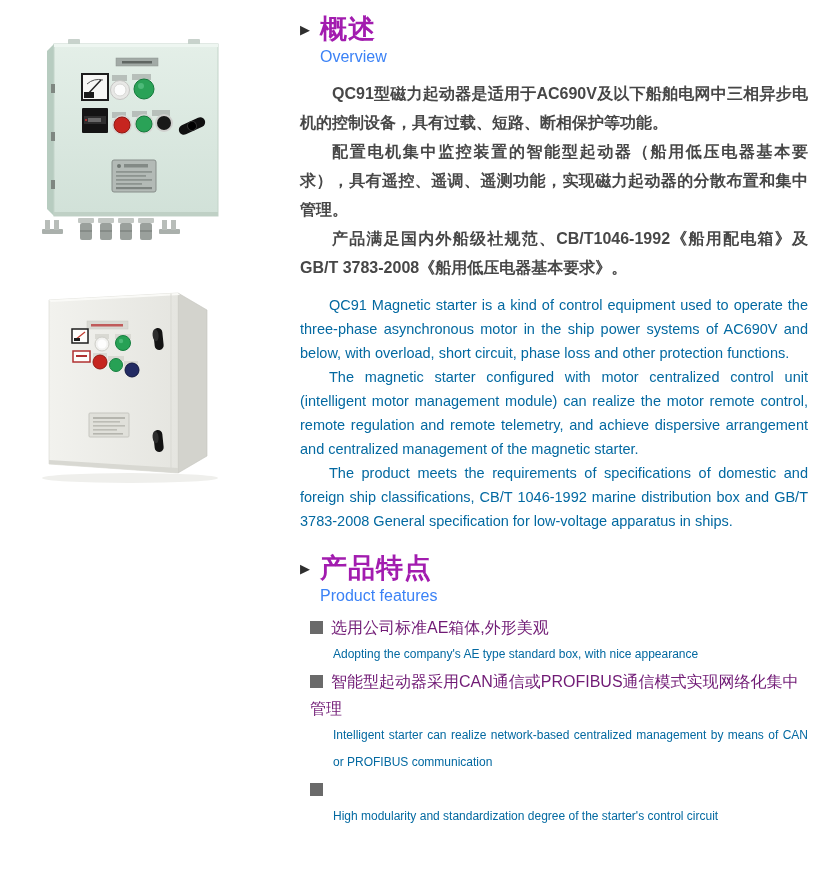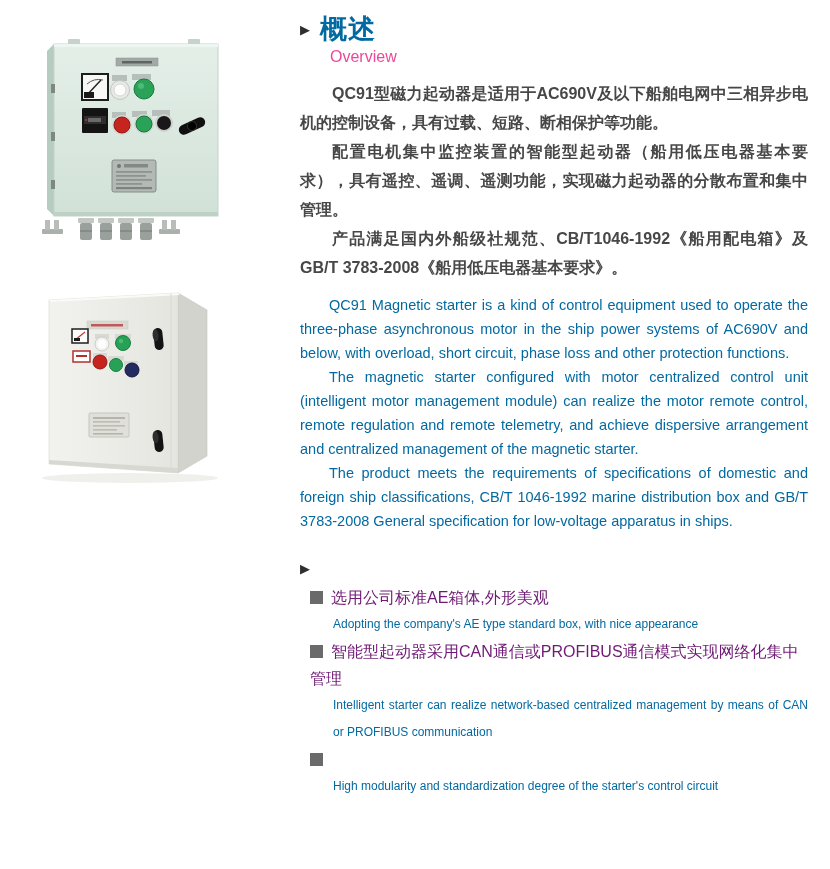--- a/index.html
+++ b/index.html
@@ -8,22 +8,22 @@
     font-family:"Liberation Sans",sans-serif;color:#4a4a4a;overflow:hidden;
   }
   
   .photo{position:absolute;}
   #photo1{left:40px;top:38px;}
   #photo2{left:35px;top:272px;}
   
   .right-col{position:absolute;left:300px;top:14px;width:508px;}
   .sec-header{display:flex;align-items:flex-start;}
   .tri{font-size:13px;color:#2f2f2f;margin:9px 10px 0 0;line-height:1;}
-  .sec-title-zh{font-size:27px;font-weight:600;color:#0369a1;line-height:1.15;letter-spacing:1px;}
-  .sec-title-en{font-size:16px;color:#ec4899;margin-top:3px;margin-left:10px;}
+  .sec-title-zh{font-size:27px;font-weight:600;color:#a21caf;line-height:1.15;letter-spacing:1px;}
+  .sec-title-en{font-size:16px;color:#3b82f6;margin-top:3px;}
   .zh-body{margin-top:13px;font-size:16px;line-height:29px;text-align:justify;color:#474747;}
   .zh-body p{margin:0;text-indent:2em;font-weight:bold;}
   .en-body{margin-top:11px;font-size:14.5px;line-height:24px;text-align:justify;color:#0369a1;}
   .en-body p{margin:0;text-indent:2em;}
   .features-block{margin-top:20px;}
   .feat-list{margin-top:9px;padding-left:10px;line-height:27px;}
   .feat-zh{font-size:16px;color:#701a75;}
   .sq{display:inline-block;width:13px;height:13px;background:#6a6a6a;margin-right:8px;vertical-align:-1px;}
   .feat-en{font-size:12px;color:#0369a1;padding-left:23px;text-align:justify;}
 </style>
@@ -240,20 +240,24 @@
 
   <div class="en-body">
     <p>QC91 Magnetic starter is a kind of control equipment used to operate the three-phase asynchronous motor in the ship power systems of AC690V and below, with overload, short circuit, phase loss and other protection functions.</p>
     <p>The magnetic starter configured with motor centralized control unit (intelligent motor management module) can realize the motor remote control, remote regulation and remote telemetry, and achieve dispersive arrangement and centralized management of the magnetic starter.</p>
     <p>The product meets the requirements of specifications of domestic and foreign ship classifications, CB/T 1046-1992 marine distribution box and GB/T 3783-2008 General specification for low-voltage apparatus in ships.</p>
   </div>
 
   <div class="features-block">
     <div class="sec-header">
       <span class="tri">▶</span>
+      <div>
+        <div class="sec-title-zh">产品特点</div>
+        <div class="sec-title-en">Product features</div>
+      </div>
     </div>
 
     <div class="feat-list">
       <div class="feat-zh">
         <span class="sq"></span><span>选用公司标准AE箱体,外形美观</span>
       </div>
       <div class="feat-en">Adopting the company's AE type standard box, with nice appearance</div>
 
       <div class="feat-zh">
         <span class="sq"></span><span>智能型起动器采用CAN通信或PROFIBUS通信模式实现网络化集中管理</span>

